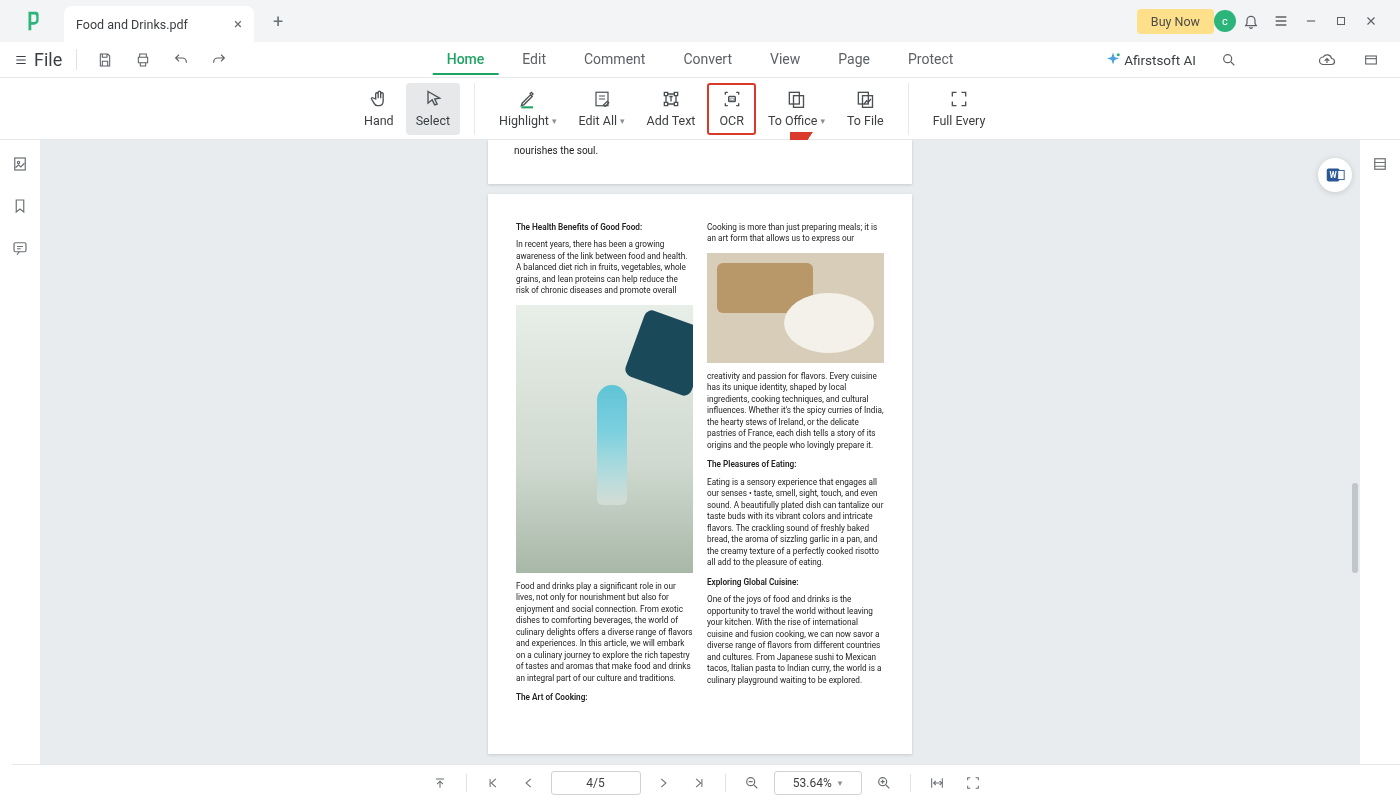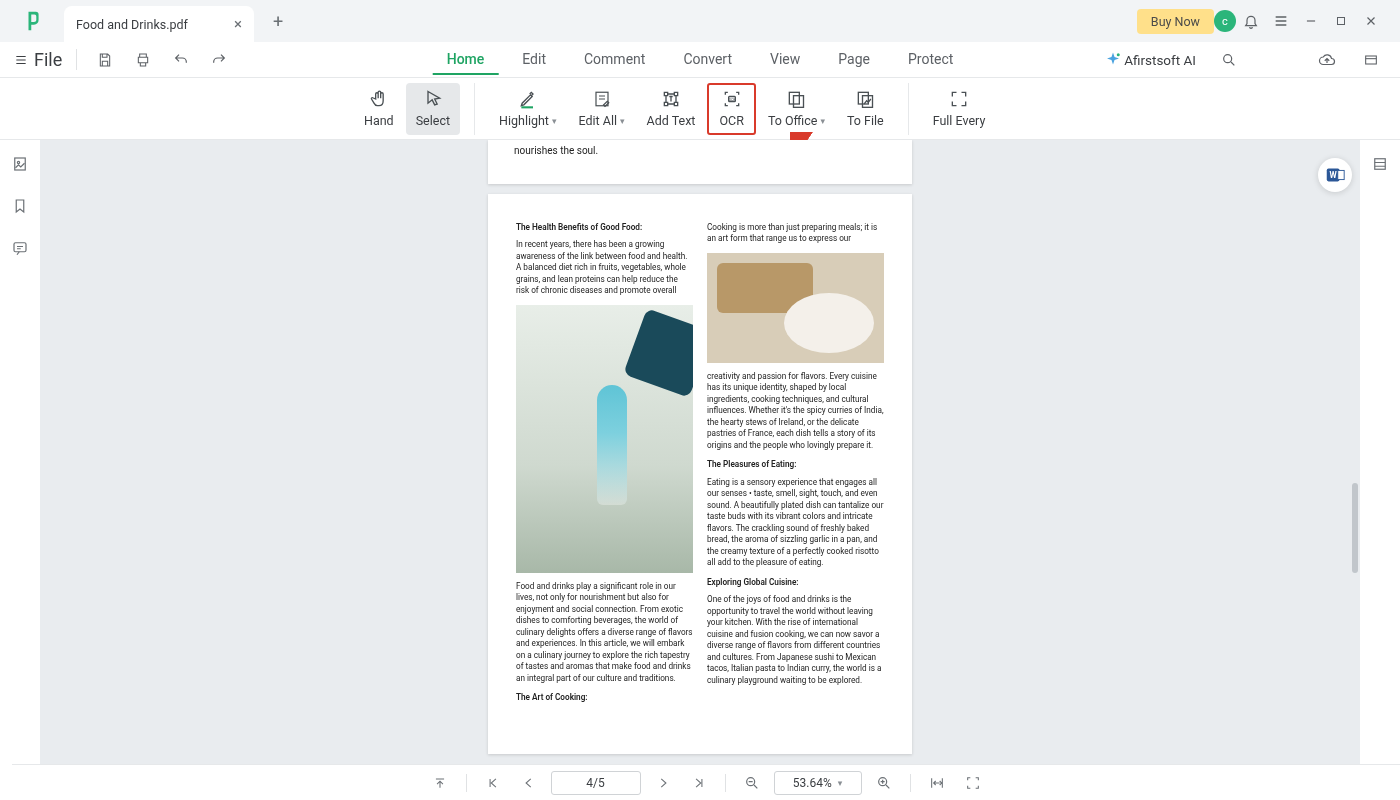--- a/index.html
+++ b/index.html
@@ -338,21 +338,21 @@
   </div>
   <div class="page page2">
     <div class="col">
       <div class="heading">The Health Benefits of Good Food:</div>
       <div class="para">In recent years, there has been a growing awareness of the link between food and health. A balanced diet rich in fruits, vegetables, whole grains, and lean proteins can help reduce the risk of chronic diseases and promote overall</div>
       <div class="doc-img img-glass"></div>
       <div class="para">Food and drinks play a significant role in our lives, not only for nourishment but also for enjoyment and social connection. From exotic dishes to comforting beverages, the world of culinary delights offers a diverse range of flavors and experiences. In this article, we will embark on a culinary journey to explore the rich tapestry of tastes and aromas that make food and drinks an integral part of our culture and traditions.</div>
       <div class="heading">The Art of Cooking:</div>
     </div>
     <div class="col">
-      <div class="para">Cooking is more than just preparing meals; it is an art form that range us to express our</div>
+      <div class="para">Cooking is more than just preparing meals; it is an art form that allows us to express our</div>
       <div class="doc-img img-food"></div>
       <div class="para">creativity and passion for flavors. Every cuisine has its unique identity, shaped by local ingredients, cooking techniques, and cultural influences. Whether it's the spicy curries of India, the hearty stews of Ireland, or the delicate pastries of France, each dish tells a story of its origins and the people who lovingly prepare it.</div>
       <div class="heading">The Pleasures of Eating:</div>
       <div class="para">Eating is a sensory experience that engages all our senses • taste, smell, sight, touch, and even sound. A beautifully plated dish can tantalize our taste buds with its vibrant colors and intricate flavors. The crackling sound of freshly baked bread, the aroma of sizzling garlic in a pan, and the creamy texture of a perfectly cooked risotto all add to the pleasure of eating.</div>
       <div class="heading">Exploring Global Cuisine:</div>
       <div class="para">One of the joys of food and drinks is the opportunity to travel the world without leaving your kitchen. With the rise of international cuisine and fusion cooking, we can now savor a diverse range of flavors from different countries and cultures. From Japanese sushi to Mexican tacos, Italian pasta to Indian curry, the world is a culinary playground waiting to be explored.</div>
     </div>
   </div>
 </div>
 

